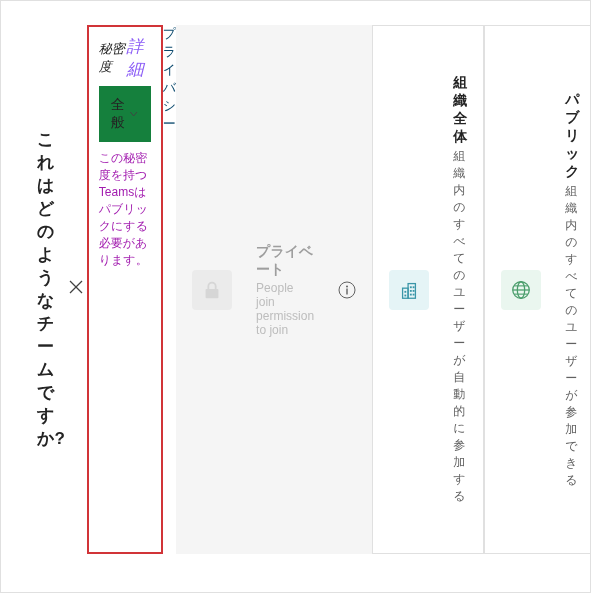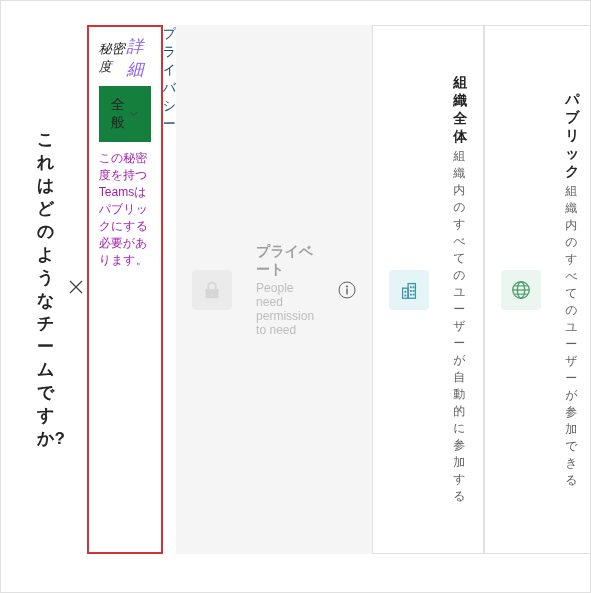--- a/index.html
+++ b/index.html
@@ -189,21 +189,21 @@
 
   <div class="option-card disabled">
     <div class="option-icon private">
       <svg width="22" height="22" viewBox="0 0 24 24">
         <rect x="5" y="11" width="14" height="10" rx="1" fill="#d6d6d6"></rect>
         <path d="M8 11 V8 a4 4 0 0 1 8 0 V11" fill="none" stroke="#d6d6d6" stroke-width="2"></path>
       </svg>
     </div>
     <div class="option-content">
       <div class="option-title">プライベート</div>
-      <div class="option-desc">People need permission to need</div>
+      <div class="option-desc">People join permission to join</div>
     </div>
     <svg class="info-icon" width="18" height="18" viewBox="0 0 18 18">
       <circle cx="9" cy="9" r="8" fill="none" stroke="#616161" stroke-width="1"></circle>
       <circle cx="9" cy="5.5" r="1" fill="#616161"></circle>
       <rect x="8.3" y="7.5" width="1.4" height="6" fill="#616161"></rect>
     </svg>
   </div>
 
   <div class="option-card">
     <div class="option-icon org">

